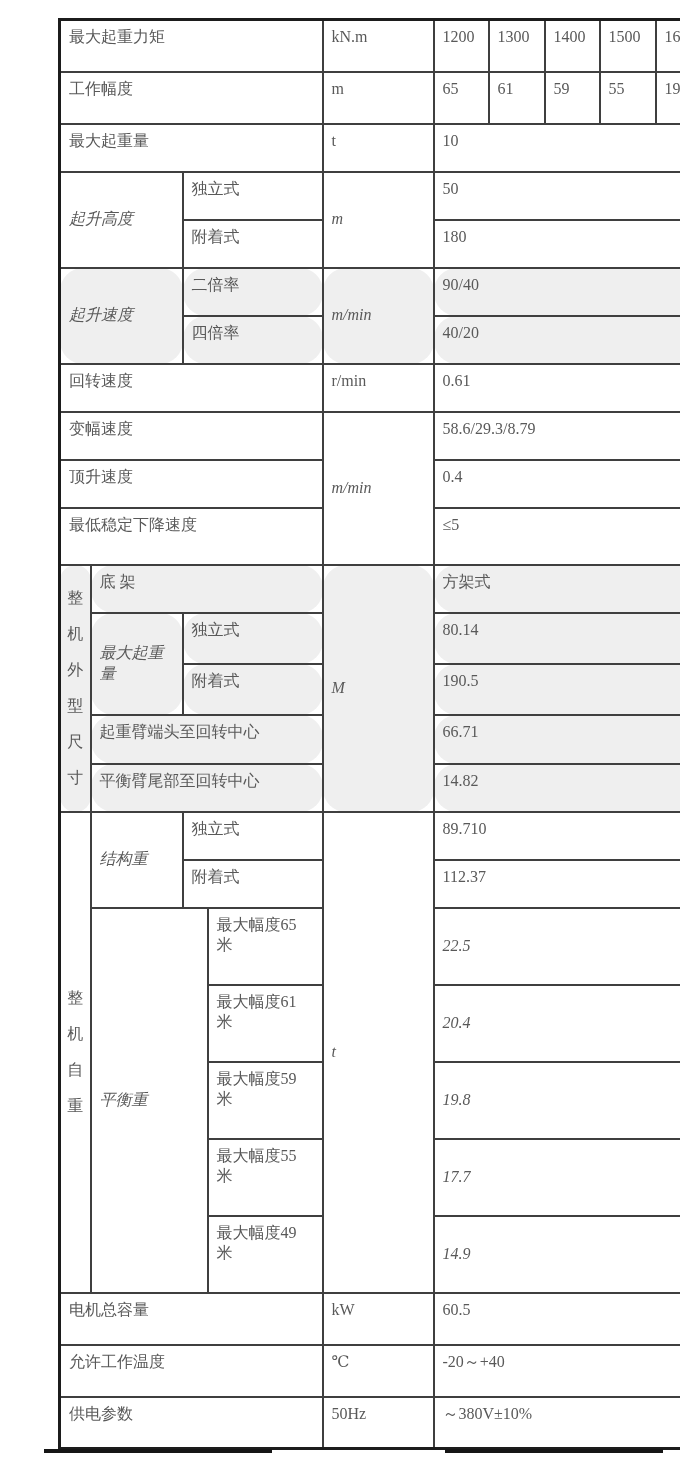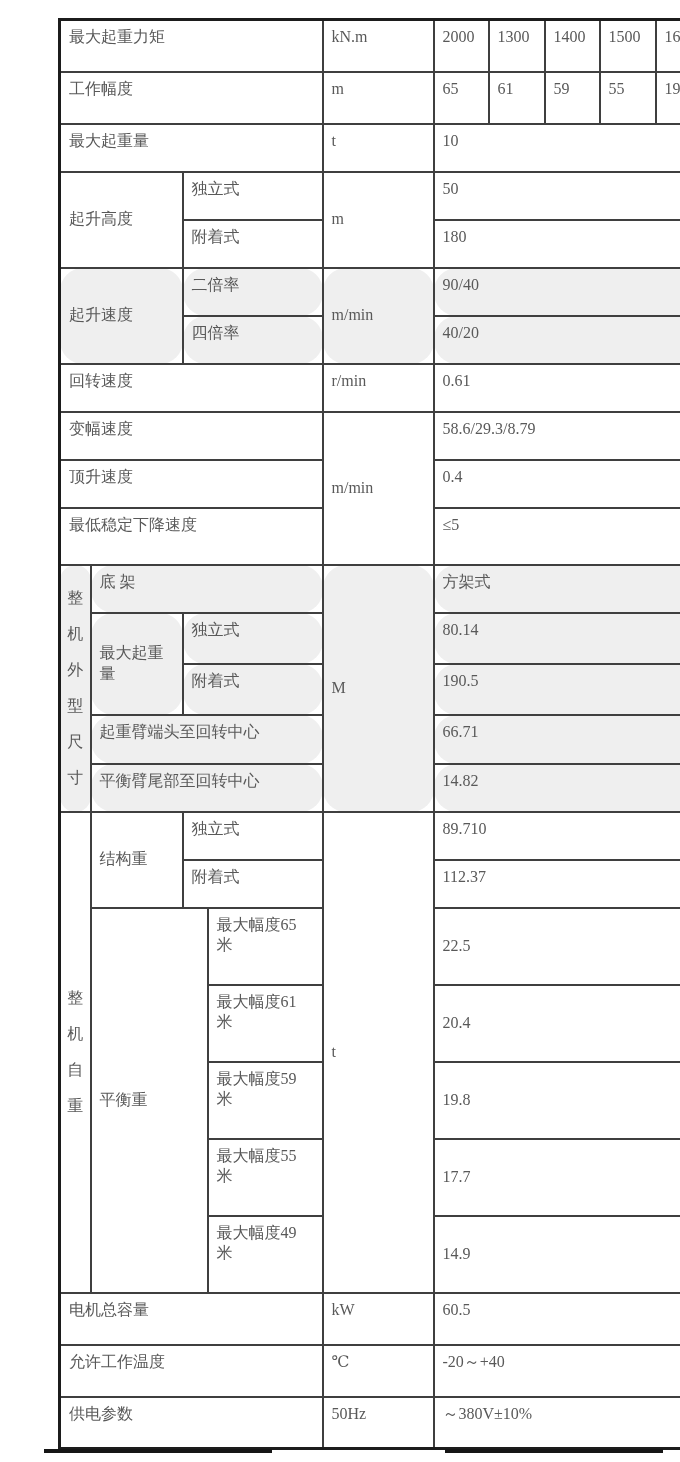--- a/index.html
+++ b/index.html
@@ -16,21 +16,21 @@
   td{
     border:2px solid #3f3f3f;
     color:#595959;
     font-size:16px;line-height:1.3;
     padding:6px 4px 6px 8px;
     vertical-align:top;
     overflow:hidden;
     background:#ffffff;
   }
   td.gray{background:#efefef;border-radius:23px;}
-  td.vmid{vertical-align:middle;}
+  td.vmid{vertical-align:middle;font-style:italic;}
   td.vlabel{
     white-space:pre-line;text-align:center;vertical-align:middle;
     line-height:2.25;padding:4px 1px;
   }
   td.wrap2{white-space:pre-line;font-family:Liberation Serif, serif;}
   tr.r52{height:52px} tr.r48{height:48px} tr.r57{height:57px}
   tr.r51{height:51px} tr.r49{height:49px} tr.r77{height:77px}
   tr.r50{height:52px}
   .bottom-bar{position:absolute;height:4px;background:#161616;top:1449px;}
   .bottom-bar.left{left:44px;width:228px;}
@@ -50,21 +50,21 @@
       <col style="width:56px">
       <col style="width:55px">
     <col style="width:56px">
       <col style="width:56px">
   </colgroup>
   <tbody>
 
   <tr class="r52">
     <td colspan="4">最大起重力矩</td>
     <td>kN.m</td>
-    <td>2000</td>
+    <td>1200</td>
     <td>1300</td>
     <td>1400</td>
     <td>1500</td>
     <td>1600</td>
   </tr>
 
   <tr class="r52">
     <td colspan="4">工作幅度</td>
     <td>m</td>
     <td>65</td>

